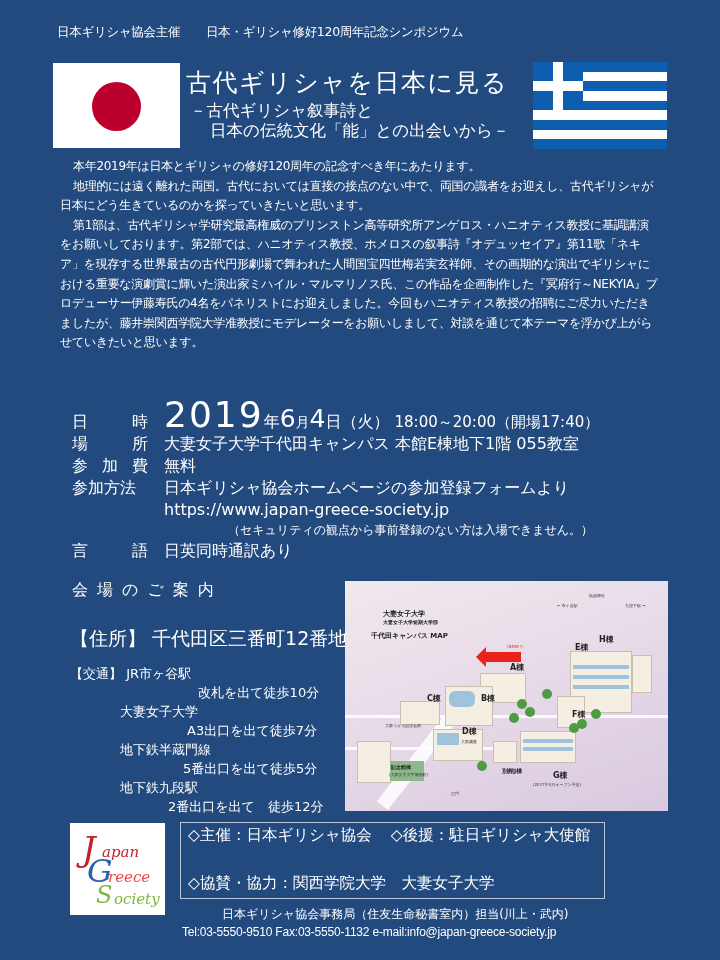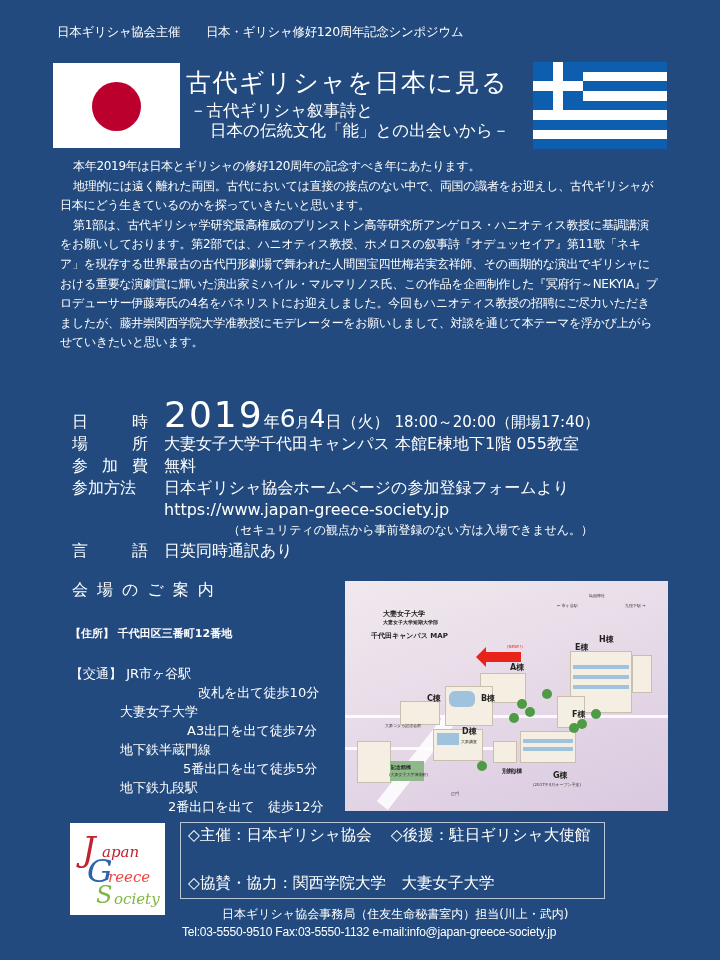--- a/index.html
+++ b/index.html
@@ -40,21 +40,21 @@
   .row .lbl { display: inline-block; width: 92px; }
   .lbl-spread { display: inline-flex !important; justify-content: space-between; width: 76px !important; margin-right: 16px; }
   .date-big { font-size: 36px; letter-spacing: 2px; }
   .date-mid { font-size: 25px; }
   .date-small { font-size: 14px; }
   .url { font-size: 16px; }
   .note { font-size: 12px; }
 
   
   .venue-title { left: 72px; top: 580px; font-size: 16px; letter-spacing: 9px; }
-  .addr { left: 70px; top: 626px; font-size: 11px; font-weight: bold; }
+  .addr { left: 70px; top: 626px; font-size: 19px; }
   .transit { font-size: 13px; position: absolute; white-space: nowrap; }
 
   
   .map { left: 345px; top: 581px; width: 323px; height: 230px;
     background: linear-gradient(160deg, #f1e9ee 0%, #e7dbe8 45%, #d9c9e0 100%); overflow: hidden; }
   .map .bldg { position: absolute; background: #f4efe2; border: 1px solid #c9bfae; }
   .map .glass { position: absolute; background: #9fc3dc; }
   .map .tree { position: absolute; width: 10px; height: 10px; border-radius: 50%; background: #4e9a45; }
   .map .road { position: absolute; background: #ffffff; opacity: 0.85; }
   .map .lbl { position: absolute; font-size: 8px; font-weight: bold; color: #222; white-space: nowrap; }

